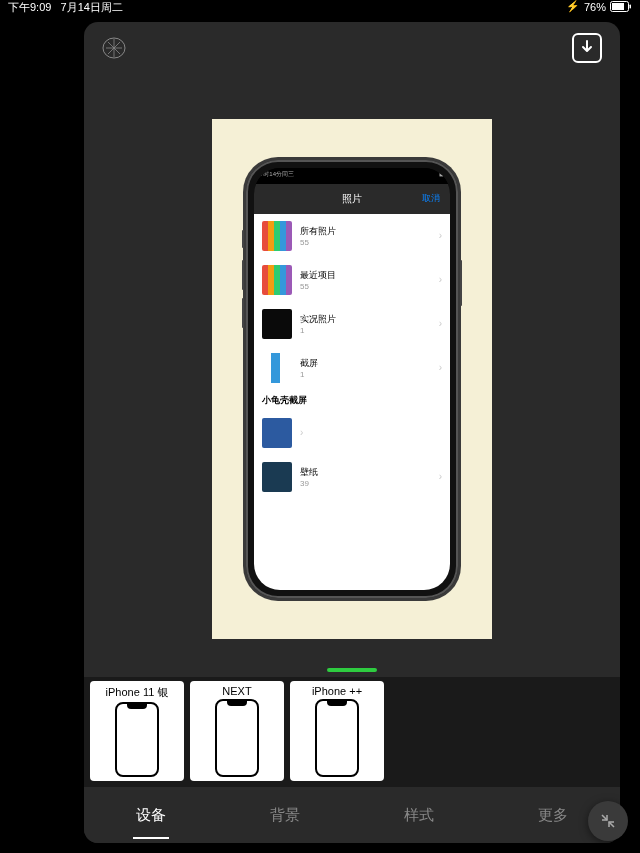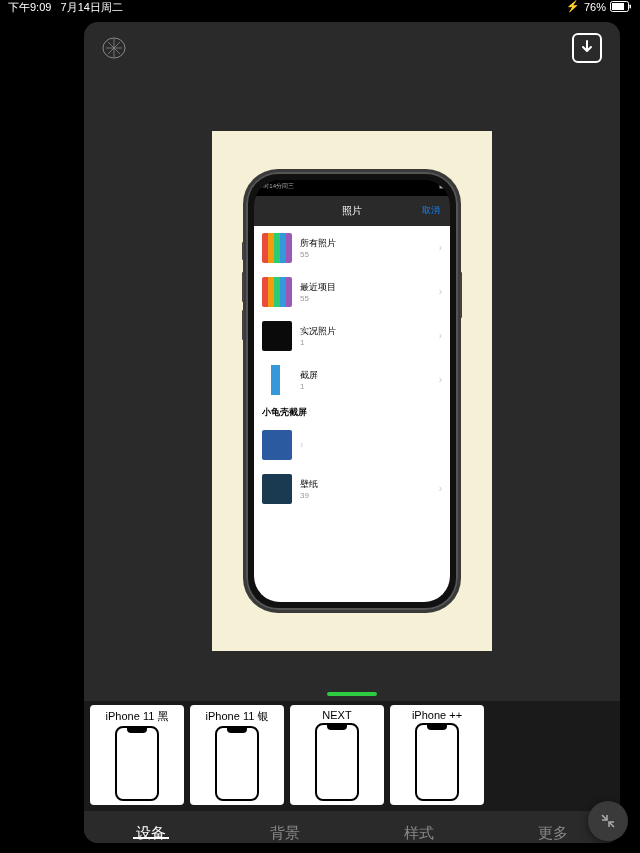--- a/index.html
+++ b/index.html
@@ -60,21 +60,21 @@
 
 .style-picker { height: 110px; background: #1a1a1a; padding: 4px 6px; display: flex; gap: 6px; overflow-x: auto; }
 .style-picker::-webkit-scrollbar { display: none; }
 .style-item { min-width: 94px; height: 100px; background: #fff; border-radius: 4px; display: flex; flex-direction: column; align-items: center; padding: 4px; }
 .style-item.selected { box-shadow: 0 0 0 2px #fff; }
 .style-label { font-size: 11px; color: #000; margin-bottom: 2px; white-space: nowrap; }
 .style-phone { flex: 1; width: 44px; border: 2px solid #000; border-radius: 8px; position: relative; }
 .style-phone::before { content: ''; position: absolute; top: 0; left: 50%; transform: translateX(-50%); width: 20px; height: 5px; background: #000; border-radius: 0 0 4px 4px; }
 
 
-.bottom-tabs { height: 32px; background: #2a2a2a; display: flex; align-items: flex-end; }
+.bottom-tabs { height: 56px; background: #2a2a2a; display: flex; }
 .tab { flex: 1; display: flex; align-items: center; justify-content: center; font-size: 15px; color: #888; position: relative; }
 .tab.active { color: #fff; }
 .tab.active::after { content: ''; position: absolute; bottom: 4px; left: 50%; transform: translateX(-50%); width: 36px; height: 2px; background: #fff; }
 
 
 .fab { position: absolute; right: 12px; bottom: 12px; width: 40px; height: 40px; background: #3a3a3a; border-radius: 50%; display: flex; align-items: center; justify-content: center; box-shadow: 0 2px 8px rgba(0,0,0,0.5); }
 </style>
 </head>
 <body>
 
@@ -180,24 +180,20 @@
       </div>
     </div>
   </div>
 
   <div class="progress">
     <div class="progress-bar"></div>
   </div>
 
   <div class="style-picker">
     <div class="style-item">
-      <div class="style-label">iPhone 11 黑</div>
-      <div class="style-phone"></div>
-    </div>
-    <div class="style-item">
       <div class="style-label">iPhone 11 银</div>
       <div class="style-phone"></div>
     </div>
     <div class="style-item">
       <div class="style-label">NEXT</div>
       <div class="style-phone"></div>
     </div>
     <div class="style-item">
       <div class="style-label">iPhone ++</div>
       <div class="style-phone"></div>

